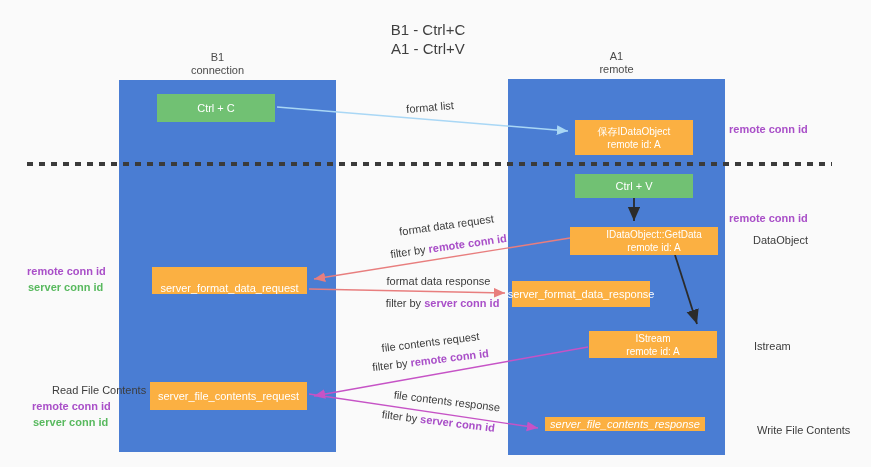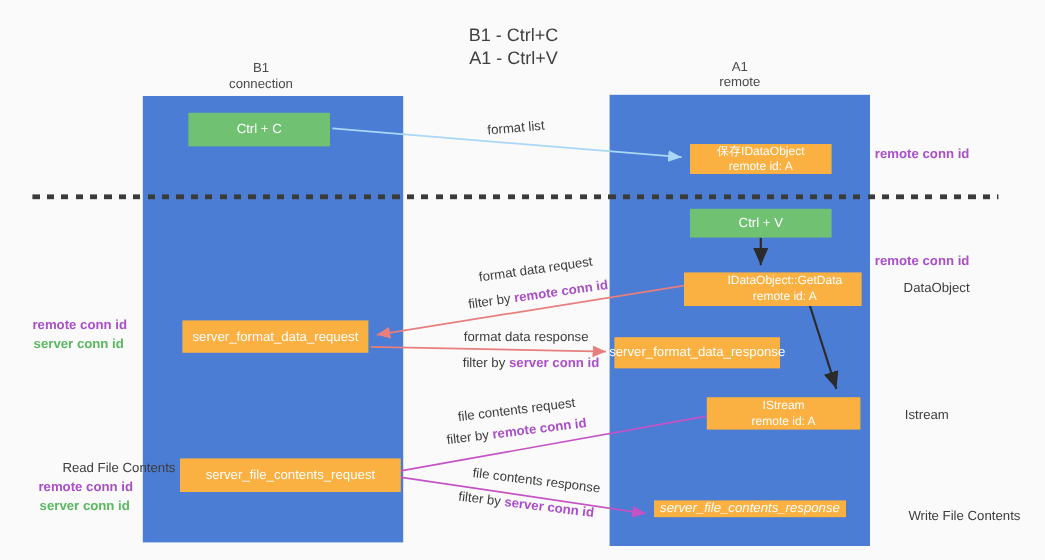--- a/index.html
+++ b/index.html
@@ -97,48 +97,48 @@
     <line x1="570" y1="238" x2="314" y2="279" stroke="#e87e7e" stroke-width="1.4" marker-end="url(#m-salmon)"></line>
     <line x1="309" y1="289" x2="505" y2="293" stroke="#e87e7e" stroke-width="1.4" marker-end="url(#m-salmon)"></line>
     <line x1="588" y1="347" x2="314" y2="396" stroke="#c653c6" stroke-width="1.4" marker-end="url(#m-magenta)"></line>
     <line x1="309" y1="394" x2="538" y2="428" stroke="#c653c6" stroke-width="1.4" marker-end="url(#m-magenta)"></line>
   </svg>
 
   <div class="box box-green" style="left:157px;top:94px;width:118px;height:28px;">
     <span class="single">Ctrl + C</span>
   </div>
 
-  <div class="box box-orange" style="left:575px;top:120px;width:118px;height:25px;">
+  <div class="box box-orange" style="left:575px;top:120px;width:118px;height:35px;">
     <span class="l1">保存IDataObject</span>
     <span class="l2">remote id: A</span>
   </div>
 
   <div class="box box-green" style="left:575px;top:174px;width:118px;height:24px;">
     <span class="single">Ctrl + V</span>
   </div>
 
   <div class="box box-orange" style="left:570px;top:227px;width:128px;height:28px;padding-left:20px;">
     <span class="l1">IDataObject::GetData</span>
     <span class="l2">remote id: A</span>
   </div>
 
-  <div class="box box-orange" style="left:152px;top:267px;width:155px;height:27px;">
+  <div class="box box-orange" style="left:152px;top:267px;width:155px;height:27px;justify-content:flex-end;">
     <span class="single">server_format_data_request</span>
   </div>
 
   <div class="box box-orange" style="left:512px;top:281px;width:138px;height:26px;">
     <span class="single">server_format_data_response</span>
   </div>
 
   <div class="box box-orange" style="left:589px;top:331px;width:128px;height:27px;">
     <span class="l1">IStream</span>
     <span class="l2">remote id: A</span>
   </div>
 
-  <div class="box box-orange" style="left:150px;top:382px;width:184px;height:28px;">
+  <div class="box box-orange" style="left:150px;top:382px;width:157px;height:28px;">
     <span class="single">server_file_contents_request</span>
   </div>
 
   <div class="box box-orange" style="left:545px;top:417px;width:160px;height:14px;font-style:italic;">
     <span class="single">server_file_contents_response</span>
   </div>
 
   <div class="side-label purple" style="left:729px;top:122px;">remote conn id</div>
   <div class="side-label purple" style="left:729px;top:211px;">remote conn id</div>
   <div class="side-label black-label" style="left:729px;top:233px;">DataObject</div>

